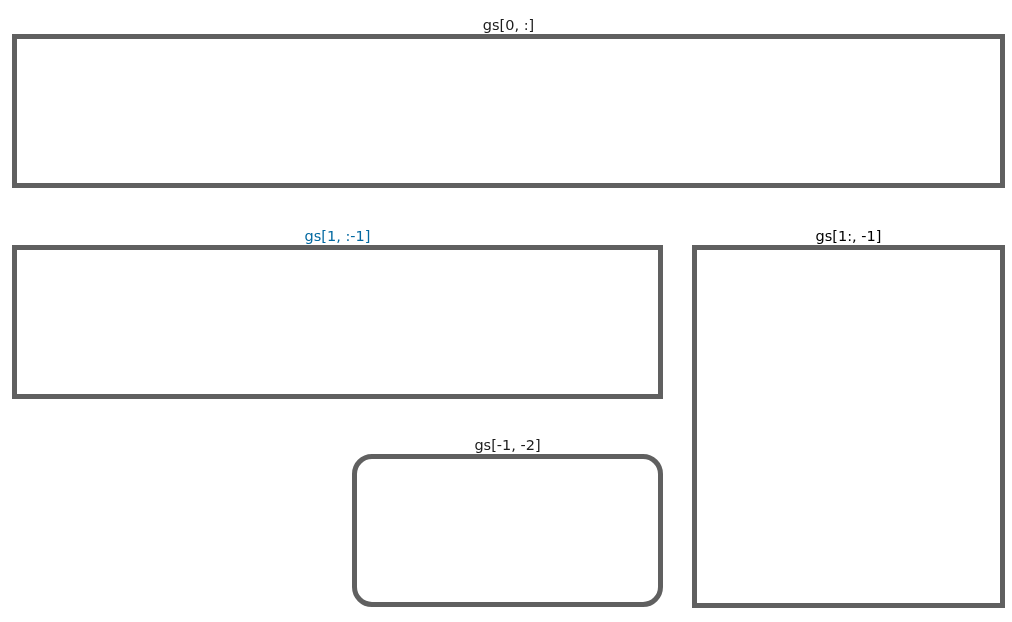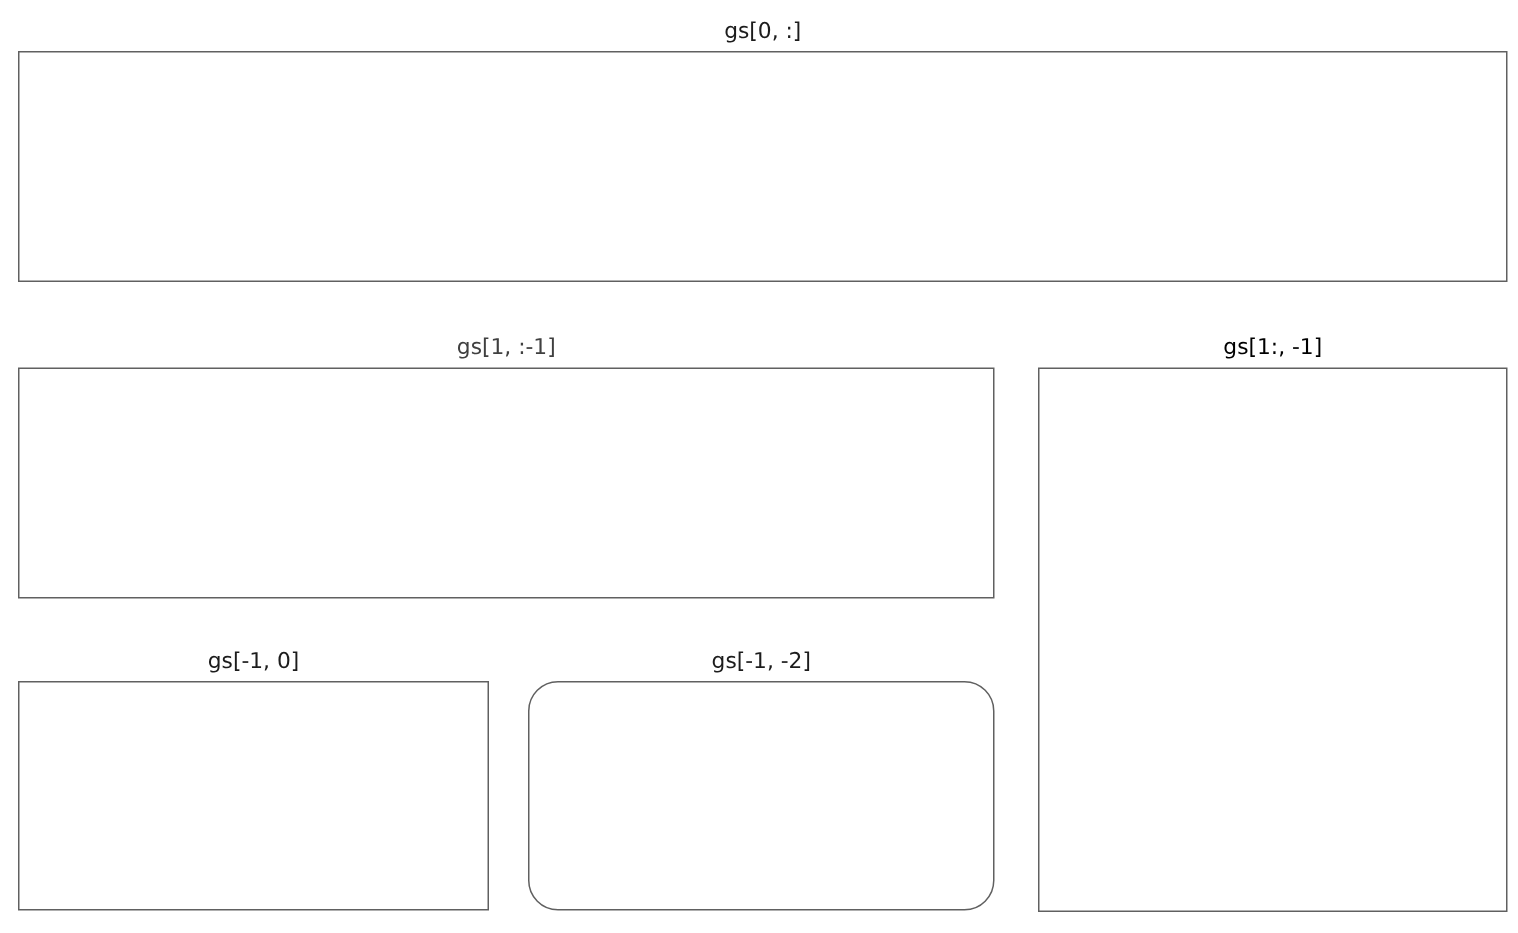--- a/index.html
+++ b/index.html
@@ -15,21 +15,21 @@
   }
   #figure {
     position: relative;
     width: 1012px;
     height: 622px;
     background: #ffffff;
   }
   .axes {
     position: absolute;
     box-sizing: border-box;
-    border: 1px solid #84cc16;
+    border: 5px solid #84cc16;
     background: #ffffff;
   }
   .axes-title {
     position: absolute;
     bottom: 100%;
     left: 50%;
     transform: translateX(-50%);
     margin-bottom: 5px;
     font-size: 14.5px;
     line-height: 1.15;
@@ -39,24 +39,21 @@
   }
 </style>
 </head>
 <body>
 
 <div id="figure" style="background: rgb(255, 255, 255);">
     <div class="axes" style="left: 12px; top: 34px; width: 993px; height: 154px; border-color: rgb(96, 96, 96);">
     <div class="axes-title" style="color: rgb(28, 28, 28);">gs[0, :]</div>
   </div>
     <div class="axes" style="left: 12px; top: 245px; width: 651px; height: 154px; border-color: rgb(96, 96, 96);">
-    <div class="axes-title" style="color: #404040;">gs[1, :-1]</div>
+    <div class="axes-title" style="color: #0369a1;">gs[1, :-1]</div>
   </div>
     <div class="axes" style="left: 692px; top: 245px; width: 313px; height: 363px; border-color: rgb(96, 96, 96);">
     <div class="axes-title" style="color: #000000;">gs[1:, -1]</div>
-  </div>
-    <div class="axes" style="left: 12px; top: 454px; width: 314px; height: 153px; border-color: rgb(96, 96, 96);">
-    <div class="axes-title" style="color: rgb(28, 28, 28);">gs[-1, 0]</div>
   </div>
     <div class="axes" style="left: 352px; top: 454px; width: 311px; height: 153px; border-color: rgb(96, 96, 96); border-radius: 20px;">
     <div class="axes-title" style="color: rgb(28, 28, 28);">gs[-1, -2]</div>
   </div>
   </div>
 
 </body></html>

